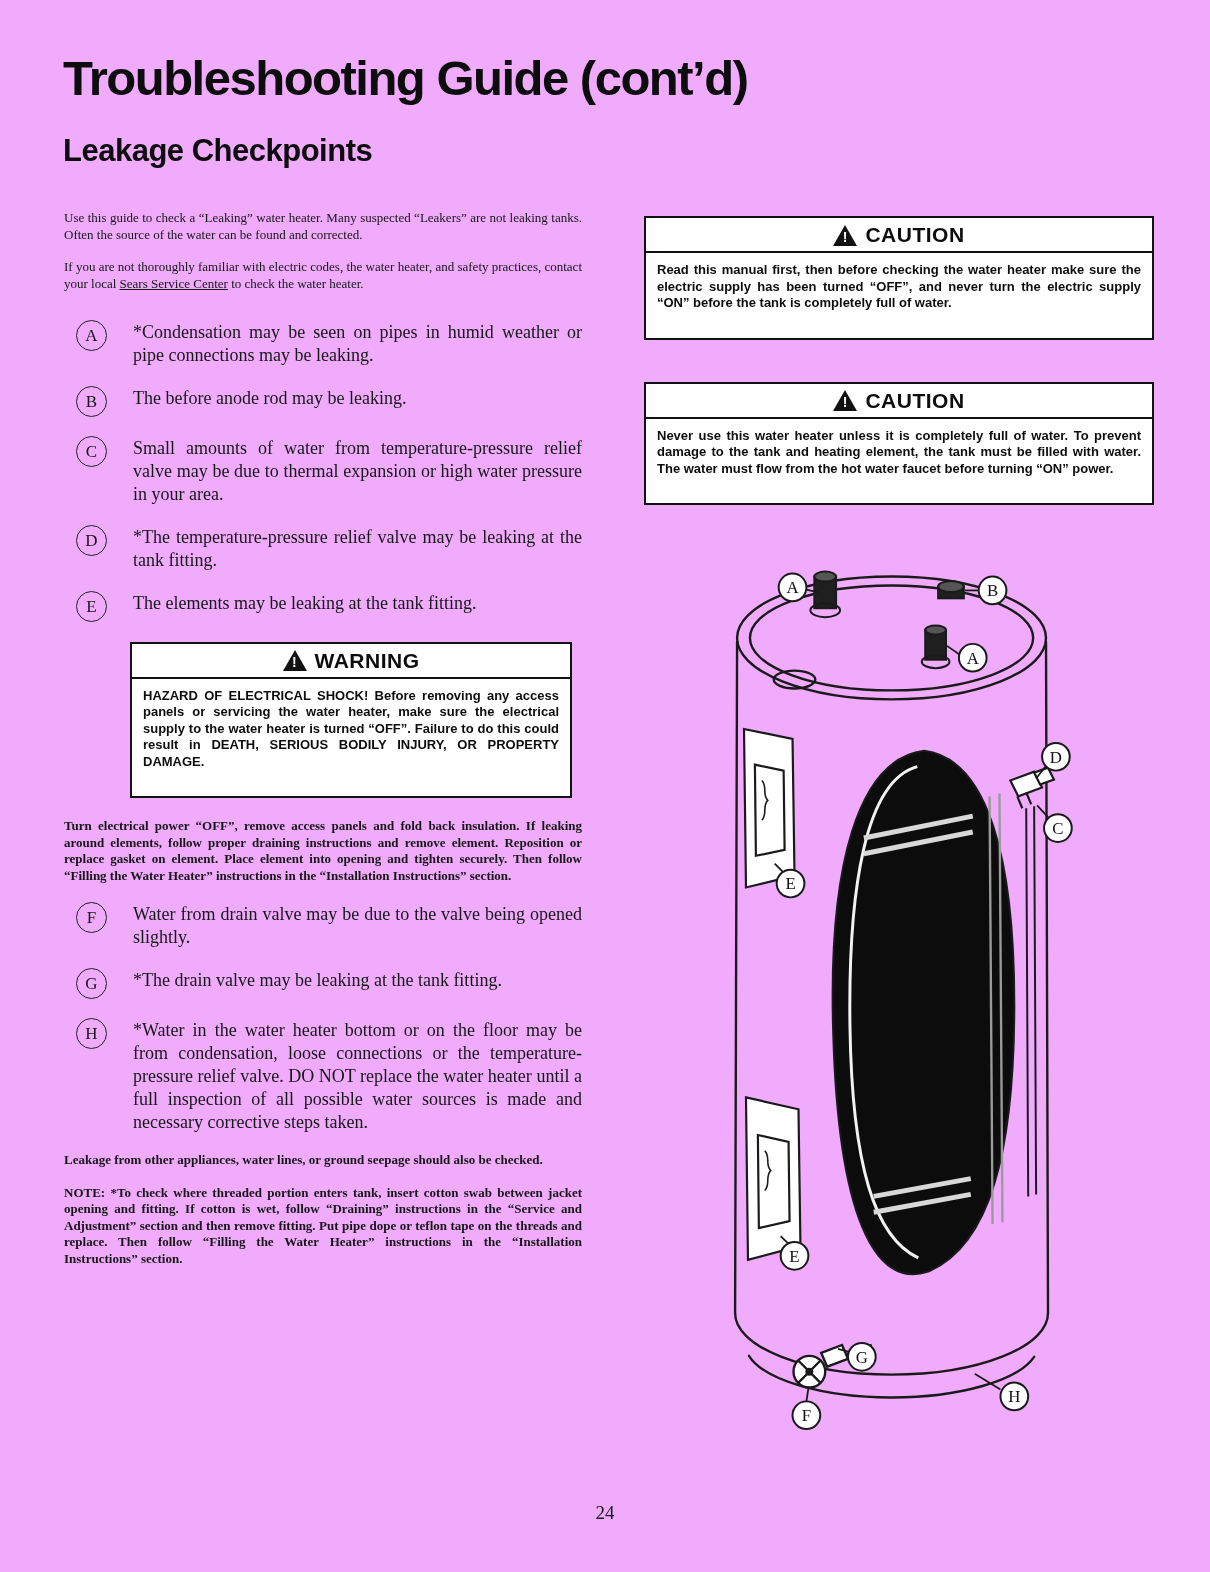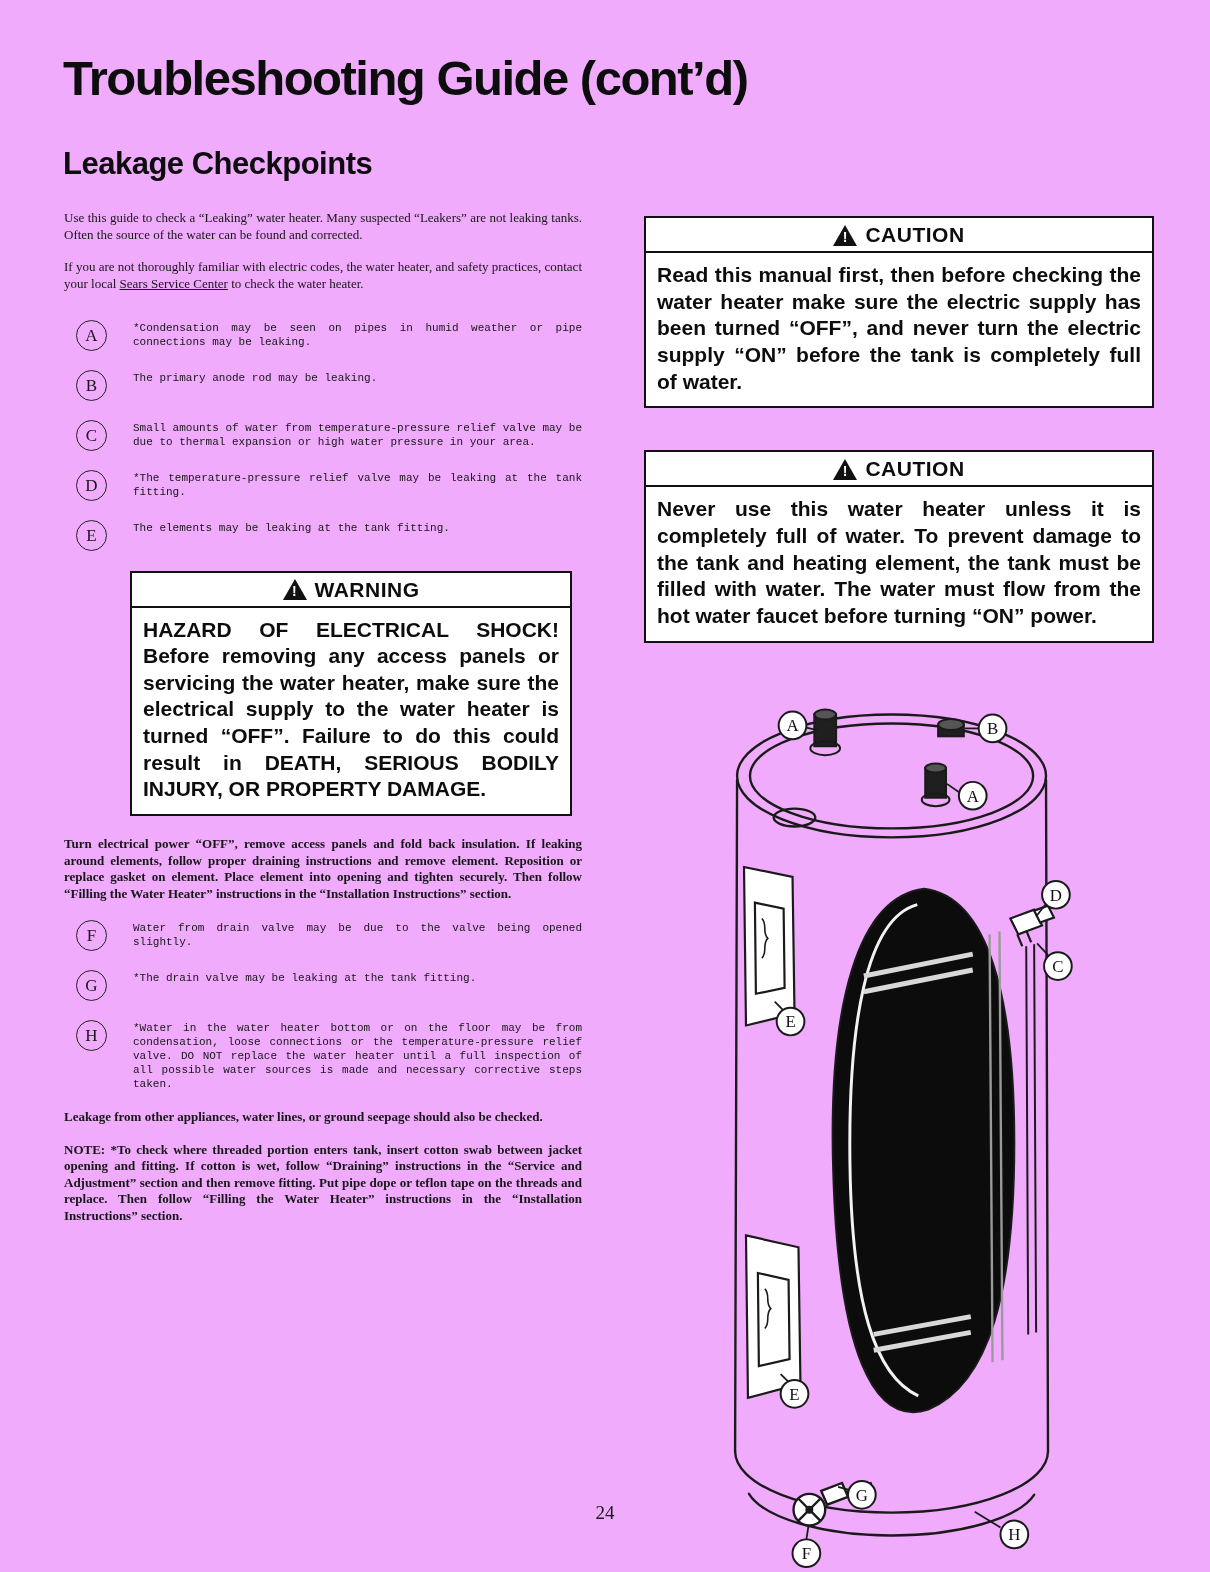--- a/index.html
+++ b/index.html
@@ -8,49 +8,49 @@
     position:relative; width:1210px; height:1572px; margin:0 auto;
     background:#f0abfc; color:#161616; overflow:hidden;
     font-family:"Liberation Serif", serif;
   }
   .page-title {
     position:absolute; left:63px; top:50px; margin:0;
     font-family:"Liberation Sans", sans-serif; font-weight:bold;
     font-size:49px; letter-spacing:-1.5px; color:#0d0d0d;
   }
   .section-title {
-    position:absolute; left:63px; top:146px; margin:0;
+    position:absolute; left:63px; top:133px; margin:0;
     font-family:"Liberation Sans", sans-serif; font-weight:bold;
     font-size:31px; letter-spacing:-0.5px; color:#0d0d0d;
   }
   .col-left { position:absolute; left:64px; top:210px; width:518px; }
   .col-right { position:absolute; left:644px; top:216px; width:510px; }
 
   p.body { margin:0 0 16px 0; font-size:13px; line-height:1.28; text-align:justify; }
   p.body.gap { margin-bottom:26px; }
   .underline { text-decoration:underline; }
 
   .checkpoint { display:flex; align-items:flex-start; gap:26px; margin:0 0 18px 12px; }
   .circle-letter {
     flex:0 0 auto; width:31px; height:31px; border:1.7px solid #222; border-radius:50%;
     text-align:center; line-height:29px; font-size:17px; margin-top:1px;
   }
-  .cp-text { margin:2px 0 0 0; font-size:11px; line-height:1.28; text-align:justify;font-family:Liberation Mono, monospace; }
+  .cp-text { margin:2px 0 0 0; font-size:18px; line-height:1.28; text-align:justify; }
 
   .alert-box {
     border:2.6px solid #111; background:#fff;
     font-family:"Liberation Sans", sans-serif;
   }
   .alert-box .box-header {
     display:flex; align-items:center; justify-content:center; gap:8px;
     padding:5px 6px 4px 6px; border-bottom:2.6px solid #111;
     font-weight:bold; font-size:21px; letter-spacing:0.5px; color:#0d0d0d;
   }
   .alert-box .box-body {
-    padding:9px 11px 11px 11px; font-weight:bold; font-size:21px;
+    padding:9px 11px 26px 11px; font-weight:bold; font-size:13px;
     line-height:1.27; text-align:justify; color:#0d0d0d;
   }
   .warning-box { margin:20px 10px 20px 66px; }
   .caution-box + .caution-box { margin-top:42px; }
 
   .tri { position:relative; display:inline-block; width:0; height:0;
     border-left:12px solid transparent; border-right:12px solid transparent;
     border-bottom:21px solid #111; vertical-align:-3px; }
   .tri-bang { position:absolute; left:-12px; top:4px; width:24px; text-align:center;
     color:#fff; font-style:normal; font-weight:bold; font-size:14px; line-height:17px;
@@ -76,21 +76,21 @@
   <div class="col-left">
     <p class="body">Use this guide to check a “Leaking” water heater. Many suspected “Leakers” are not leaking tanks. Often the source of the water can be found and corrected.</p>
     <p class="body gap"><span>If you are not thoroughly familiar with electric codes, the water heater, and safety practices, contact your local </span><span class="underline">Sears Service Center</span><span> to check the water heater.</span></p>
 
     <div class="checkpoint">
       <span class="circle-letter">A</span>
       <p class="cp-text">*Condensation may be seen on pipes in humid weather or pipe connections may be leaking.</p>
     </div>
     <div class="checkpoint">
       <span class="circle-letter">B</span>
-      <p class="cp-text">The primary anode rod may be leaking.</p>
+      <p class="cp-text">The before anode rod may be leaking.</p>
     </div>
     <div class="checkpoint">
       <span class="circle-letter">C</span>
       <p class="cp-text">Small amounts of water from temperature-pressure relief valve may be due to thermal expansion or high water pressure in your area.</p>
     </div>
     <div class="checkpoint">
       <span class="circle-letter">D</span>
       <p class="cp-text">*The temperature-pressure relief valve may be leaking at the tank fitting.</p>
     </div>
     <div class="checkpoint">

